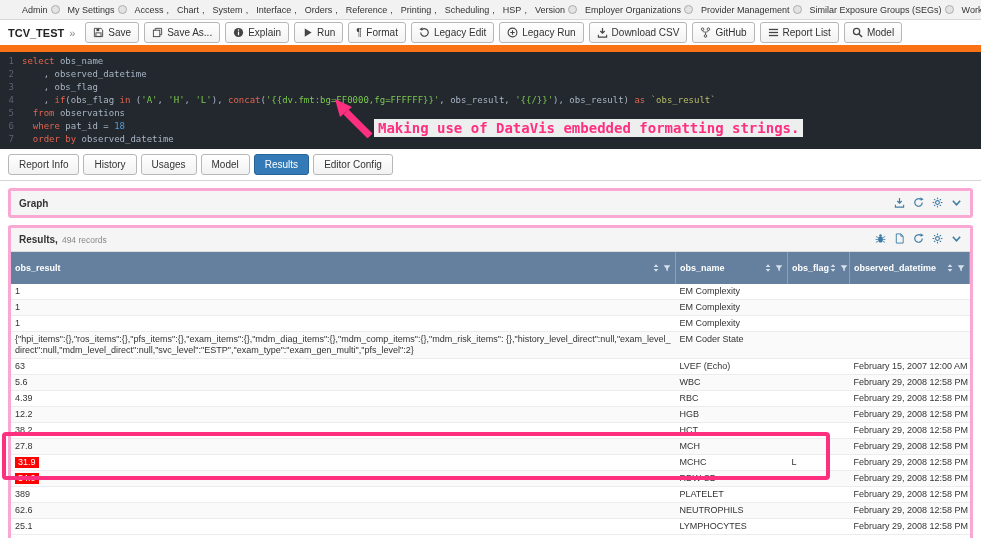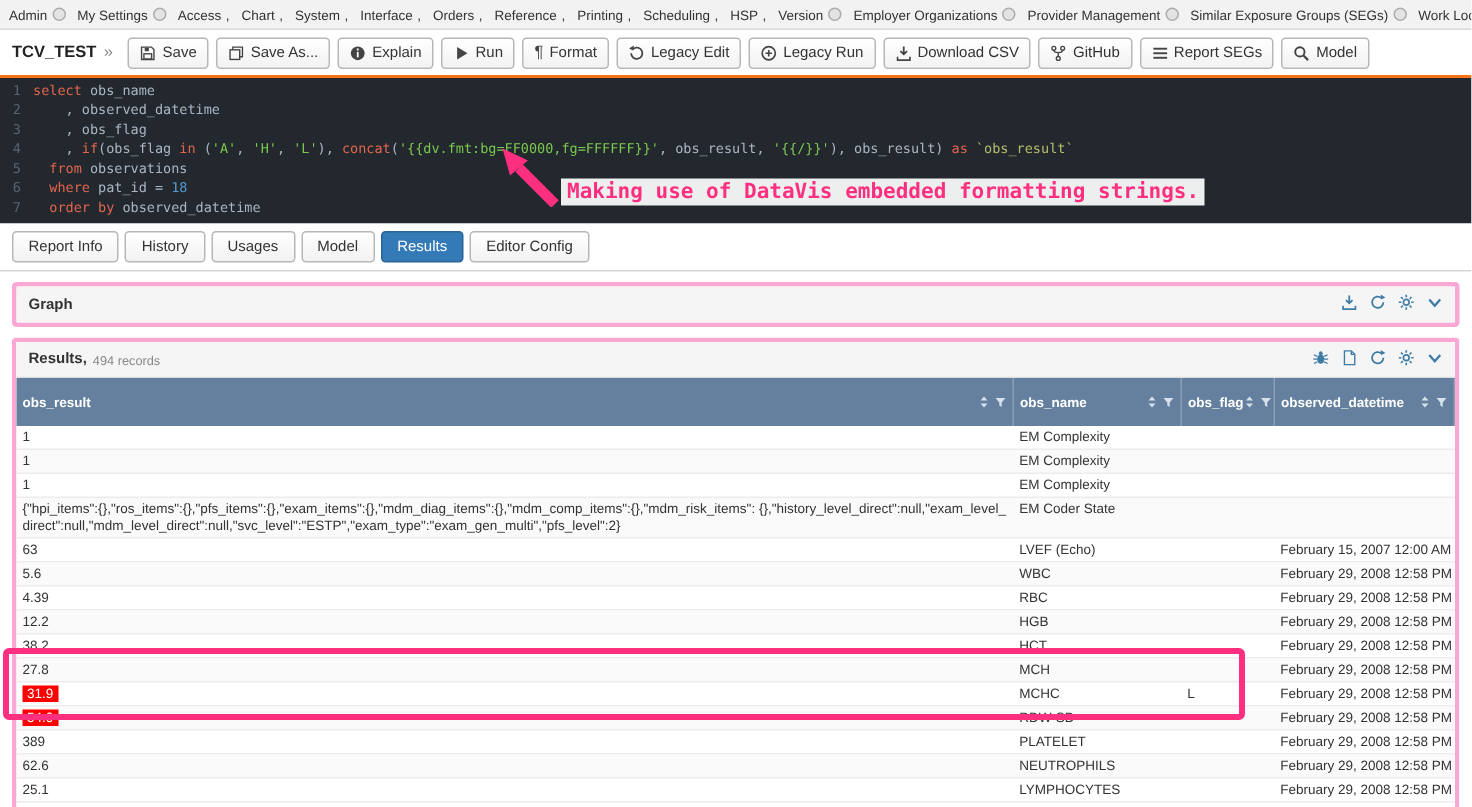--- a/index.html
+++ b/index.html
@@ -2,29 +2,29 @@
 <html style="--accent-pink: #ff2f80; --cell-highlight-bg: #FF0000; --cell-highlight-fg: #FFFFFF; --active-tab-bg: #337ab7; --table-header-bg: #64809e; --editor-bg: #23272e; --panel-icon-blue: #3e7ca6;"><head>
 <meta charset="utf-8">
 <style>
   * { margin:0; padding:0; box-sizing:border-box; }
   html,body { width:981px; height:538px; overflow:hidden; background:#fff;
               font-family:"Liberation Sans", sans-serif; }
   #app { position:relative; width:981px; height:538px; }
 
   
   .nav { height:20px; background:#f2f2f2; border-bottom:1px solid #d8d8d8;
-         display:flex; align-items:center; padding:0 6px; gap:8px;
+         display:flex; align-items:center; padding:0 22px; gap:8px;
          font-size:9px; color:#333; white-space:nowrap; overflow:hidden; }
   .nav-item { display:inline-flex; align-items:center; gap:3px; cursor:pointer; }
   .nav-circle { width:9px; height:9px; border-radius:50%; border:1px solid #adadad;
                 background:#e3e3e3; display:inline-block; }
 
   
   .toolbar { height:32px; display:flex; align-items:center; gap:5px;
-             padding:0 8px; border-bottom:2px solid #f97316; background:#fff; }
+             padding:0 8px; border-bottom:7px solid #f97316; background:#fff; }
   .report-name { font-size:11px; font-weight:bold; color:#222; }
   .report-chev { color:#888; font-size:11px; margin-right:5px; cursor:pointer; }
   #toolbar-buttons { display:flex; gap:5px; }
   .btn { display:inline-flex; align-items:center; gap:4px; height:21px; padding:0 7px;
          border:1px solid #b7b7b7; border-radius:3px;
          background:linear-gradient(#ffffff,#f2f2f2); font-size:10px; color:#333;
          cursor:pointer; white-space:nowrap; font-family:inherit; }
   .btn .ic { color:#444; }
   .ic { display:inline-flex; align-items:center; }
   .ic svg { width:11px; height:11px; display:block; }
@@ -246,21 +246,21 @@
         <button class="btn">
           <span class="ic">
             <svg viewBox="0 0 12 12">
               <g fill="currentColor">
                 <rect x="1" y="2" width="10" height="1.4"></rect>
                 <rect x="1" y="5.3" width="10" height="1.4"></rect>
                 <rect x="1" y="8.6" width="10" height="1.4"></rect>
               </g>
             </svg>
           </span>
-          <span>Report SEGs</span>
+          <span>Report List</span>
         </button>
         <button class="btn">
           <span class="ic">
             <svg viewBox="0 0 12 12">
               <circle cx="5" cy="5" r="3.4" fill="none" stroke="currentColor" stroke-width="1.4"></circle>
               <line x1="7.6" y1="7.6" x2="11" y2="11" stroke="currentColor" stroke-width="1.6"></line>
             </svg>
           </span>
           <span>Model</span>
         </button>

